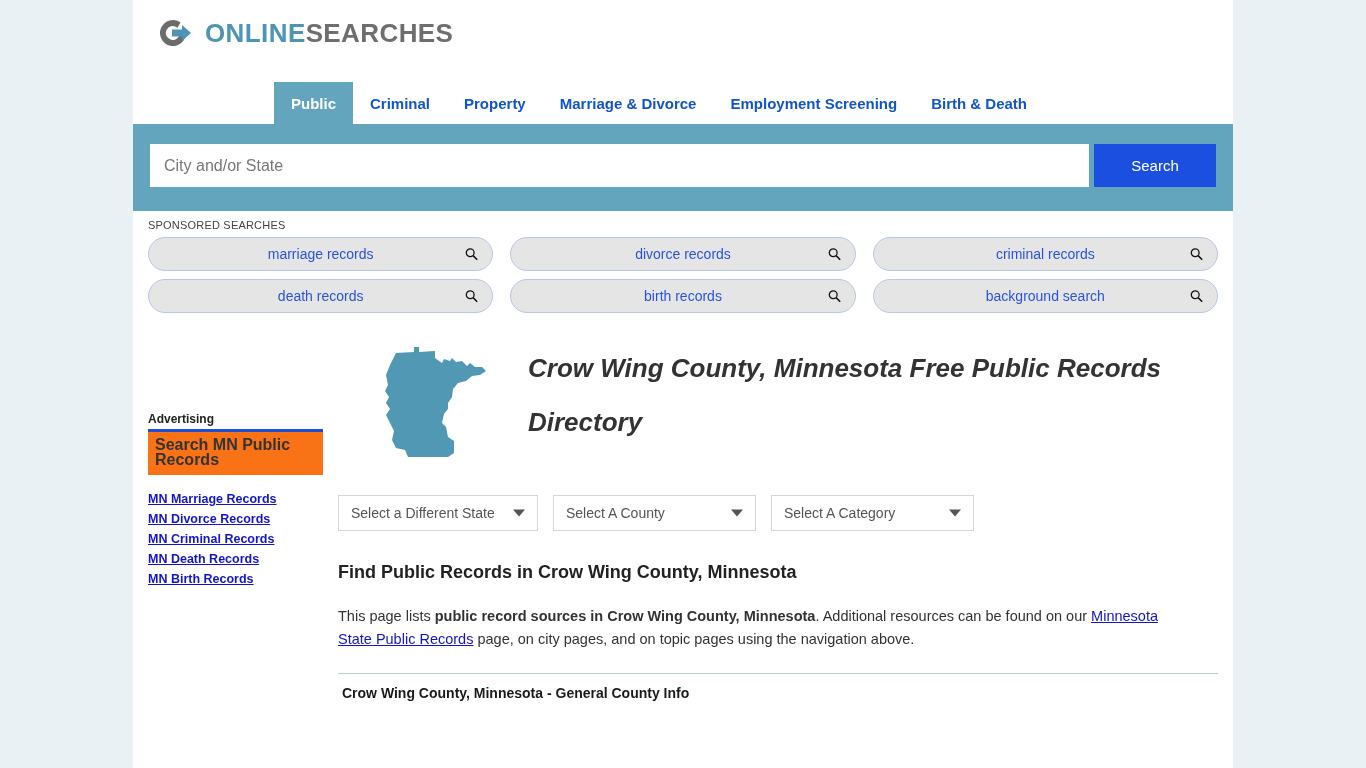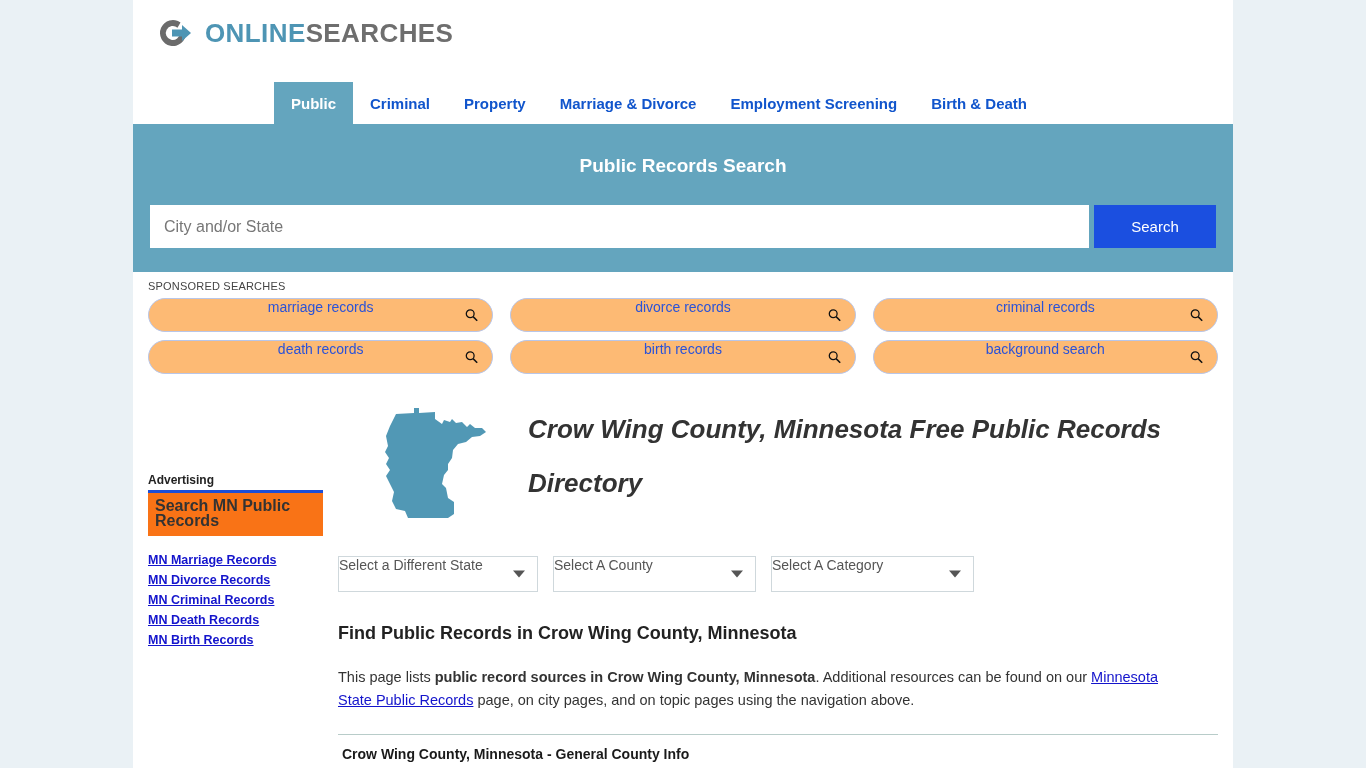--- a/index.html
+++ b/index.html
@@ -124,22 +124,23 @@
   .pill-grid {
     display: grid;
     grid-template-columns: repeat(3, 1fr);
     gap: 8px 17px;
   }
   .pill {
     position: relative;
     height: 34px;
     border: 1px solid #b9c6e8;
     border-radius: 18px;
-    background: #fdba74;
-    display: flex;
+    background: #e5e5e5;
+    display: flex;
+    align-items: center;
     justify-content: center;
     font-size: 14px;
     color: #2a52d8;
     cursor: pointer;
   }
   .pill .mag {
     position: absolute;
     right: 14px; top: 50%;
     transform: translateY(-50%);
     width: 13px; height: 13px;
@@ -198,21 +199,22 @@
     display: flex;
     gap: 15px;
     margin-top: 26px;
   }
   .sel {
     position: relative;
     border: 1px solid #cfd8dc;
     background: #ffffff;
     height: 36px;
     display: flex;
-    padding: 0 34px 0 0;
+    align-items: center;
+    padding: 0 34px 0 12px;
     font-size: 14px;
     color: #555;
     cursor: pointer;
   }
   .sel.state { width: 200px; }
   .sel.county { width: 203px; }
   .sel.category { width: 203px; }
   .sel .caret {
     position: absolute;
     right: 12px; top: 50%;
@@ -274,21 +276,20 @@
     <div class="navbar">
       <a class="nav-item active">Public</a>
       <a class="nav-item">Criminal</a>
       <a class="nav-item">Property</a>
       <a class="nav-item">Marriage &amp; Divorce</a>
       <a class="nav-item">Employment Screening</a>
       <a class="nav-item">Birth &amp; Death</a>
     </div>
 
     <div class="hero">
-      <div class="hero-title">Public Records Search</div>
       <div class="hero-form">
         <input class="hero-input city" type="text" placeholder="City and/or State" style="">
         <button class="hero-btn">Search</button>
       </div>
     </div>
 
     <div class="sponsored">
       <div class="sponsored-label">SPONSORED SEARCHES</div>
       <div class="pill-grid">
         <div class="pill">

